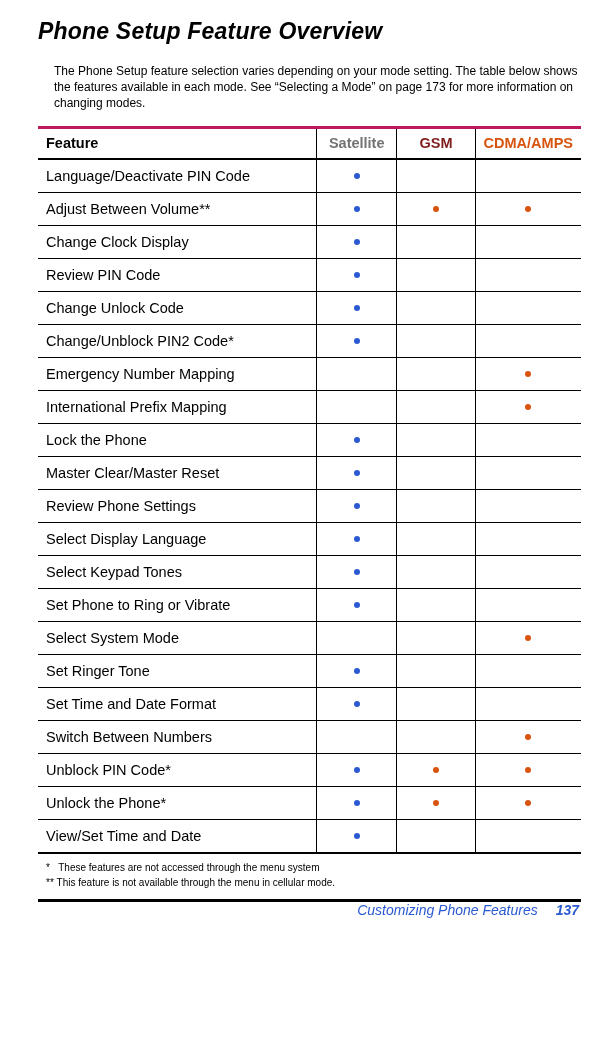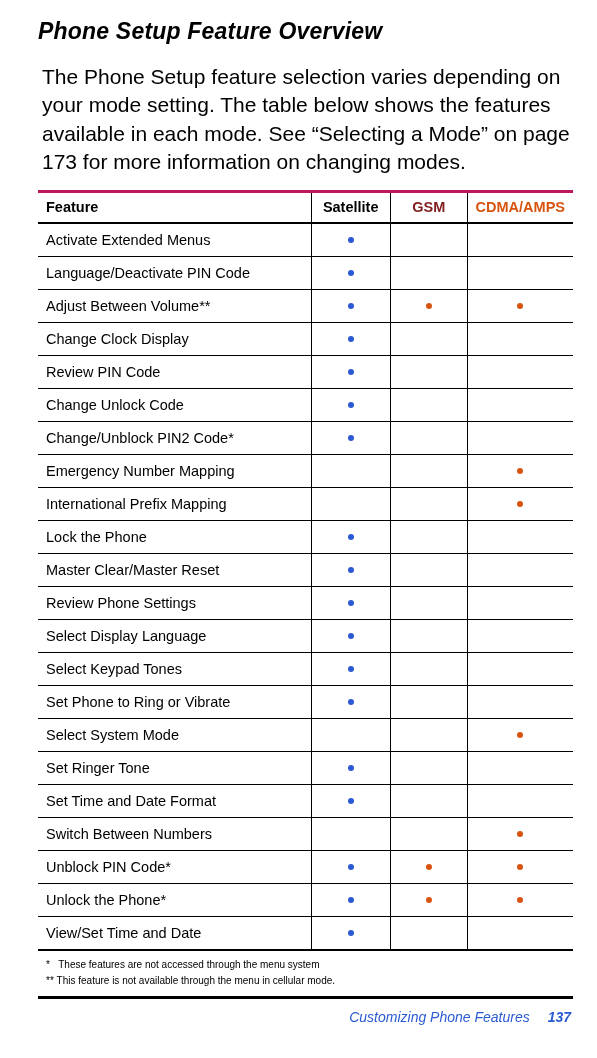--- a/index.html
+++ b/index.html
@@ -5,33 +5,33 @@
   * { box-sizing: border-box; }
   html, body {
     margin: 0;
     padding: 0;
     width: 597px;
     font-family: Arial, Helvetica, sans-serif;
     color: #000;
     background: #fff;
   }
   .page {
-    padding: 18px 24px 12px 38px;
+    padding: 18px 16px 12px 38px;
   }
   .title {
     font-style: italic;
     font-weight: 700;
     font-size: 23px;
     margin: 0 0 18px 0;
     letter-spacing: 0.2px;
   }
   .intro {
-    font-size: 21px;
+    font-size: 12px;
     line-height: 1.35;
-    margin: 0 0 14px 4px;
+    margin: 0 0 14px 16px;
   }
   table {
     width: 100%;
     border-collapse: collapse;
     border-top: 3px solid #be185d;
     border-bottom: 3px solid #000;
   }
   th, td {
     border-right: 1px solid #000;
     border-left: 1px solid #000;
@@ -50,21 +50,21 @@
     font-size: 14.5px;
     padding: 8px 8px;
     border-bottom: 1px solid #000;
     vertical-align: middle;
   }
   tbody tr:last-of-type td { border-bottom: 2px solid #000; }
   .col-feature { width: 54%; }
   .col-sat     { width: 15%; }
   .col-gsm     { width: 15%; }
   .col-cdma    { width: 16%; }
-  .blue   { color: #000000; }
+  .blue   { color: #737373; }
   .orange-h { color: #7f1d1d; }
   .orange-d { color: #d7540f; margin-left: 20px; }
   .dot {
     display: block;
     width: 6px;
     height: 6px;
     border-radius: 50%;
     margin: 0 auto;
   }
   .dot-blue   { background: #2a59d1; }
@@ -73,21 +73,21 @@
     font-size: 10px;
     line-height: 1.55;
     padding: 6px 8px 8px 8px;
     border-bottom: none;
   }
   .footer {
     text-align: right;
     font-style: italic;
     font-size: 14px;
     color: #2a59d1;
-    margin-top: 10px;
+    margin-top: 0;
     padding-right: 2px;
   }
   .footer .pg {
     font-weight: 700;
     font-style: italic;
     margin-left: 14px;
   }
 </style>
 </head>
 <body>
@@ -102,28 +102,20 @@
     <thead>
       <tr>
         <th class="col-feature">Feature</th>
         <th class="col-sat center blue">Satellite</th>
         <th class="col-gsm center orange-h">GSM</th>
         <th class="col-cdma center orange-d">CDMA/AMPS</th>
       </tr>
     </thead>
     <tbody id="tbody">
         <tr>
-          <td>Activate Extended Menus</td>
-          <td>
-            <span class="dot dot-blue"></span>
-          </td>
-          <td></td>
-          <td></td>
-        </tr>
-        <tr>
           <td>Language/Deactivate PIN Code</td>
           <td>
             <span class="dot dot-blue"></span>
           </td>
           <td></td>
           <td></td>
         </tr>
         <tr>
           <td>Adjust Between Volume**</td>
           <td>

